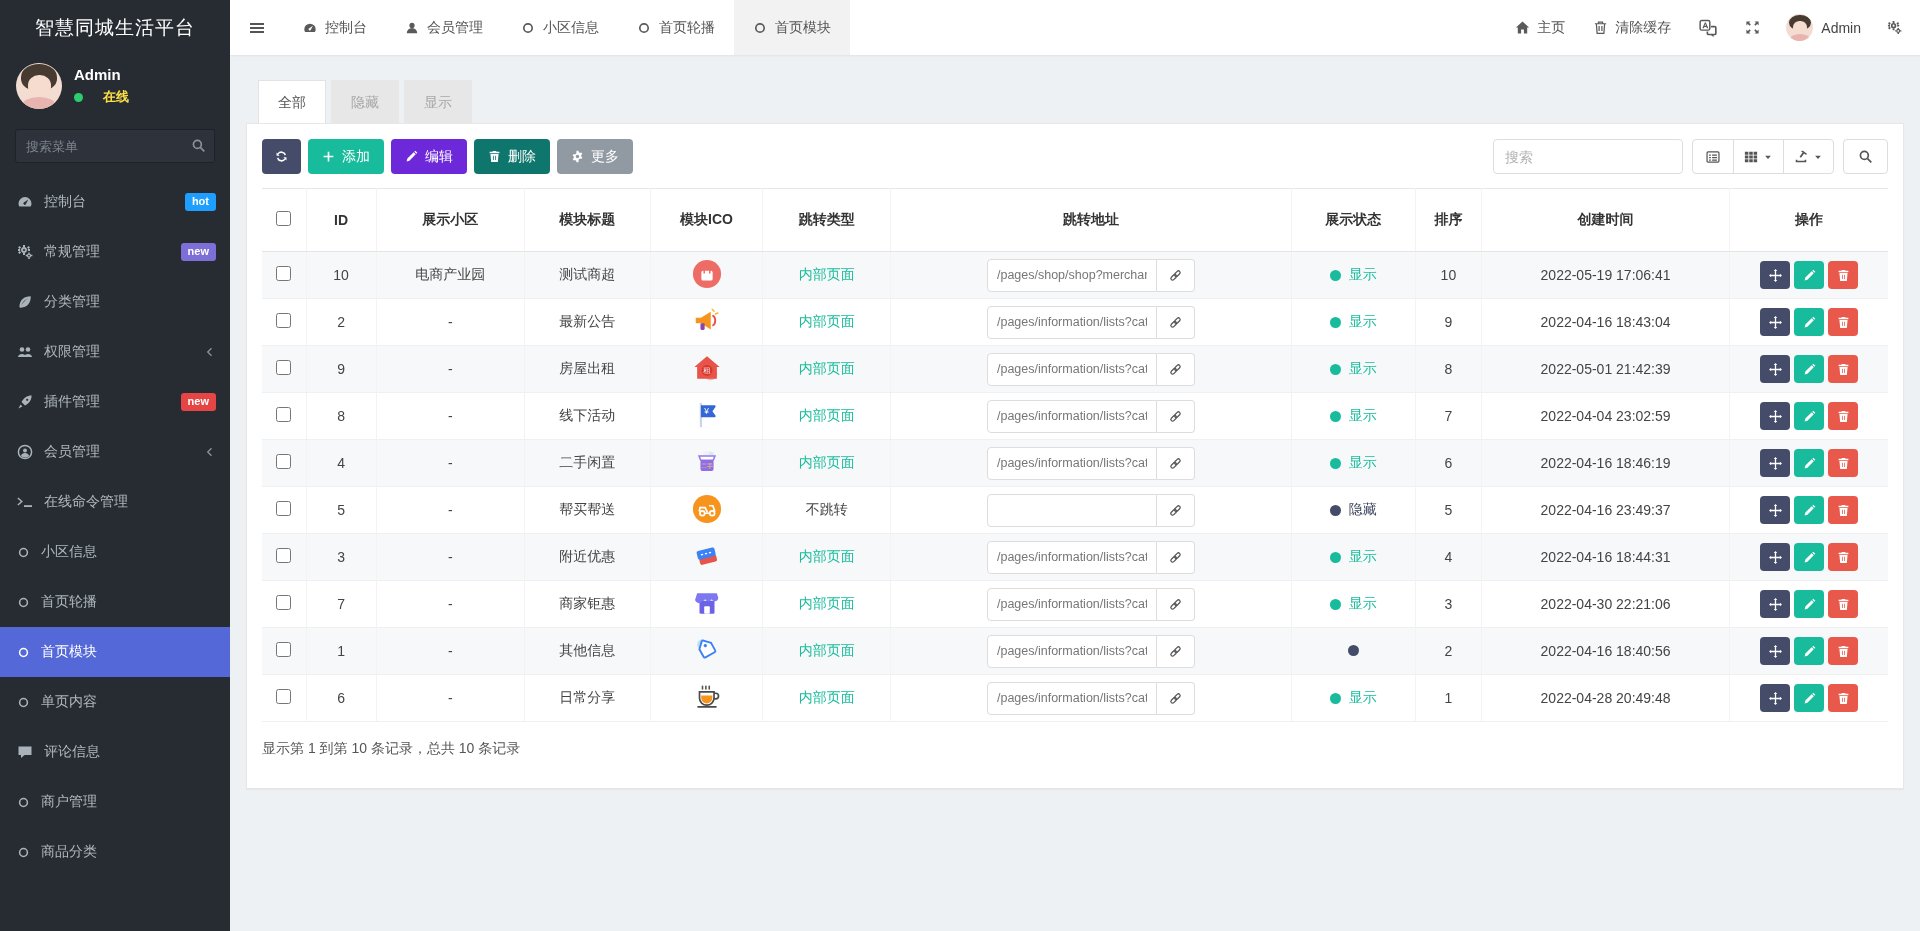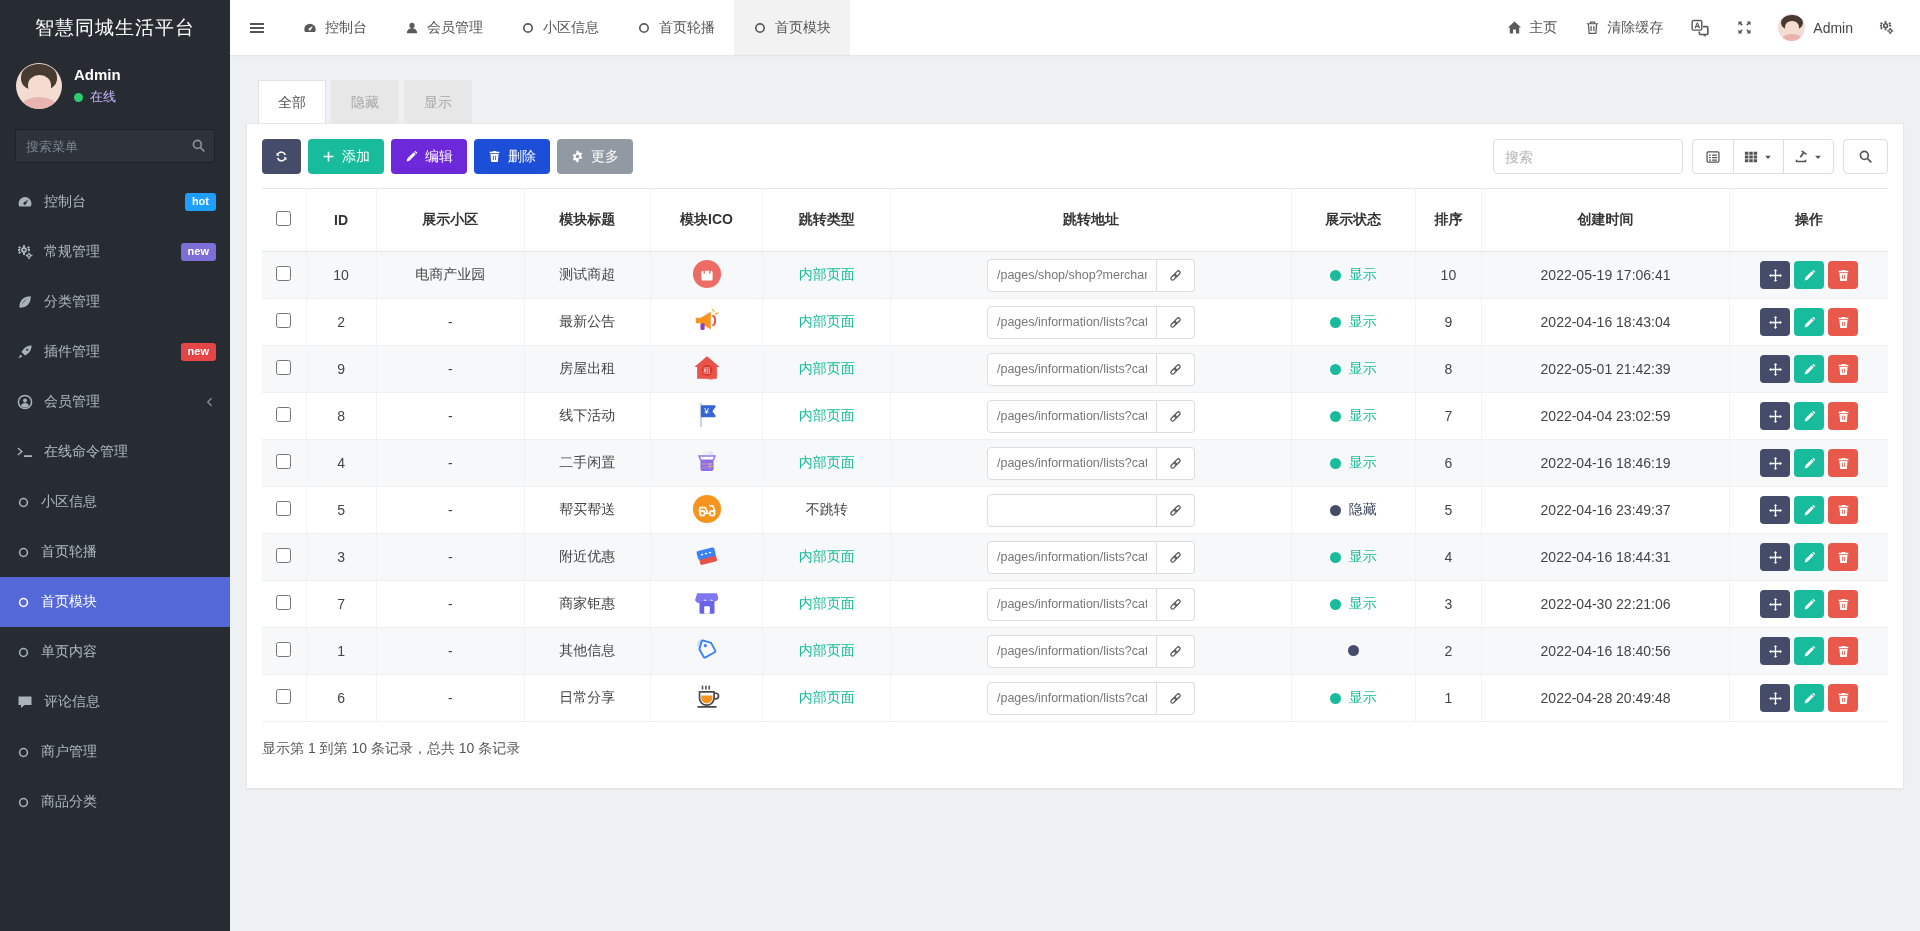--- a/index.html
+++ b/index.html
@@ -11,21 +11,21 @@
   
   .sidebar { position:fixed; left:0; top:0; width:230px; height:931px; background:#272c33; z-index:30; }
   .brand { height:55px; line-height:55px; text-align:center; color:#fff; font-size:19px; letter-spacing:1px; }
   .user-panel { display:flex; align-items:center; gap:12px; padding:8px 16px 14px; }
   .avatar { width:46px; height:46px; border-radius:50%; background:#f3ddd3; position:relative; overflow:hidden; flex:none; }
   .avatar::before { content:""; position:absolute; left:10%; top:3%; width:80%; height:58%; background:#473a31; border-radius:50% 50% 46% 46%; }
   .avatar::after { content:""; position:absolute; left:25%; top:27%; width:50%; height:46%; background:#f6dccf; border-radius:48%; }
   .avatar i { position:absolute; bottom:-12%; left:14%; width:72%; height:38%; background:#e9b4b0; border-radius:50% 50% 0 0; }
   .avatar.sm { width:27px; height:27px; }
   .user-name { color:#fff; font-weight:bold; font-size:15px; margin-bottom:5px; }
-  .user-status { display:flex; align-items:center; gap:7px; color:#c4b5fd; font-size:13px; }
+  .user-status { display:flex; align-items:center; gap:20px; color:#fde047; font-size:13px;font-weight:bold; }
   .dot { width:9px; height:9px; border-radius:50%; background:#2ecc71; display:inline-block; }
   .menu-search { margin:6px 15px 14px; position:relative; }
   .menu-search input { width:100%; height:34px; background:#2e333b; border:1px solid #1e2227; border-radius:3px; color:#cfd4da; padding:0 32px 0 10px; font-size:13px; font-family:inherit; outline:none; }
   .menu-search input::placeholder { color:#7c848d; }
   .menu-search .icon { position:absolute; right:9px; top:9px; width:15px; height:15px; color:#8a9199; }
   .menu { display:block; }
   .menu-item { display:flex; align-items:center; gap:11px; height:50px; padding:0 14px 0 17px; color:#b0b8bf; cursor:pointer; text-decoration:none; font-size:14px; }
   .menu-item .mi-icon { width:16px; height:16px; color:#aab2ba; flex:none; }
   .menu-item .mi-icon.sm-circle { width:13px; height:13px; }
   .menu-item .mi-label { flex:1; white-space:nowrap; }
@@ -35,41 +35,41 @@
   .chev { width:12px; height:12px; color:#8a9199; }
 
   
   .navbar { position:fixed; left:230px; top:0; right:0; height:55px; background:#fff; z-index:25; display:flex; align-items:stretch; box-shadow:0 1px 2px rgba(0,0,0,.06); }
   .nav-toggle { display:flex; align-items:center; padding:0 19px; color:#555; cursor:pointer; }
   .nav-toggle .icon { width:16px; height:16px; }
   .topnav { display:flex; align-items:stretch; }
   .nav-item { display:flex; align-items:center; gap:8px; padding:0 19px; color:#555; cursor:pointer; font-size:14px; }
   .nav-item .icon { width:14px; height:14px; color:#5a5a5a; }
   .nav-item.active { background:#f2f2f2; }
-  .nav-right { margin-left:auto; display:flex; align-items:center; gap:4px; padding-right:14px; }
+  .nav-right { margin-left:auto; display:flex; align-items:center; gap:4px; padding-right:6px; }
   .nav-link { display:flex; align-items:center; gap:7px; color:#555; padding:0 12px; height:55px; cursor:pointer; font-size:14px; }
   .nav-link .icon { width:15px; height:15px; color:#5a5a5a; }
   .nav-user { display:flex; align-items:center; gap:8px; padding:0 10px; cursor:pointer; }
 
   
   .content { margin-left:230px; padding-top:55px; height:931px; }
   .filter-tabs { display:flex; gap:5px; margin:25px 16px 0 28px; position:relative; z-index:2; }
   .ftab { height:43px; line-height:43px; padding:0 19px; font-size:14px; background:#e7e7e7; color:#a6a6a6; cursor:pointer; border:1px solid transparent; border-bottom:none; }
   .ftab.active { background:#fff; color:#555; border-color:#e3e3e3; margin-bottom:-1px; }
   .panel { background:#fff; margin:0 16px; border:1px solid #e7e7e7; padding:15px 15px 30px; min-height:665px; box-shadow:0 1px 1px rgba(0,0,0,.04); }
 
   
   .toolbar { display:flex; justify-content:space-between; align-items:center; margin-bottom:14px; }
   .tb-left { display:flex; gap:7px; }
   .btn { display:inline-flex; align-items:center; justify-content:center; gap:7px; height:35px; border:none; border-radius:4px; color:#fff; font-size:14px; padding:0 14px; cursor:pointer; font-family:inherit; }
   .btn .icon { width:13px; height:13px; }
   .btn-refresh { background:#444c69; width:39px; padding:0; }
   .btn-add { background:#18bc9c; }
   .btn-edit { background:#6d28d9; cursor:default; }
-  .btn-del { background:#1d4ed8; cursor:default; }
+  .btn-del { background:#0f766e; cursor:default; }
   .btn-more { background:#919aa3; }
   .tb-right { display:flex; align-items:center; gap:9px; }
   .search-input { width:190px; height:35px; border:1px solid #ddd; border-radius:4px; padding:0 11px; font-size:14px; color:#555; font-family:inherit; outline:none; }
   .search-input::placeholder { color:#b3b3b3; }
   .btn-group { display:inline-flex; }
   .gbtn { display:inline-flex; align-items:center; justify-content:center; gap:5px; height:35px; min-width:42px; padding:0 10px; background:#fff; border:1px solid #ddd; color:#555; cursor:pointer; }
   .gbtn + .gbtn { margin-left:-1px; }
   .gbtn:first-child { border-radius:4px 0 0 4px; }
   .gbtn:last-child { border-radius:0 4px 4px 0; }
   .gbtn .icon { width:14px; height:14px; }
@@ -162,20 +162,38 @@
           <svg viewBox="0 0 16 16">
             <path fill="currentColor" d="M13.8 2.2C6.6 2.2 3.1 5.9 2.4 12.2c-.1.9.6 1.6 1.5 1.5C10.2 13 13.8 9.4 13.8 2.2zM4.3 11.7c1.2-3.8 3.7-6.3 7.2-7.5-3.5 2-6 4.6-7.2 7.5z"></path>
           </svg>
         </span>
         <span class="mi-label">分类管理</span>
       </a>
       <a class="menu-item">
         <span class="icon mi-icon">
           <svg viewBox="0 0 16 16">
             <g fill="currentColor">
+              <circle cx="5" cy="5.5" r="2.3"></circle>
+              <circle cx="11" cy="5.5" r="2.3"></circle>
+              <path d="M.8 13a4.4 4.4 0 0 1 8.4 0z"></path>
+              <path d="M6.8 13a4.4 4.4 0 0 1 8.4 0z"></path>
+            </g>
+          </svg>
+        </span>
+        <span class="mi-label">权限管理</span>
+        <span class="icon chev">
+          <svg viewBox="0 0 16 16">
+            <path fill="none" stroke="currentColor" stroke-width="1.8" d="M10 3 5 8l5 5"></path>
+          </svg>
+        </span>
+      </a>
+      <a class="menu-item">
+        <span class="icon mi-icon">
+          <svg viewBox="0 0 16 16">
+            <g fill="currentColor">
               <path d="M14.6 1.4c-4.6 0-8.1 2.6-10.1 6.6l3.5 3.5c4-2 6.6-5.5 6.6-10.1z"></path>
               <circle cx="10.2" cy="5.8" r="1.1" fill="#272c33"></circle>
               <path d="M3.6 10.6 1.4 14.6l4-2.2z"></path>
             </g>
           </svg>
         </span>
         <span class="mi-label">插件管理</span>
         <span class="badge" style="background: rgb(230, 69, 69);">new</span>
       </a>
       <a class="menu-item">

